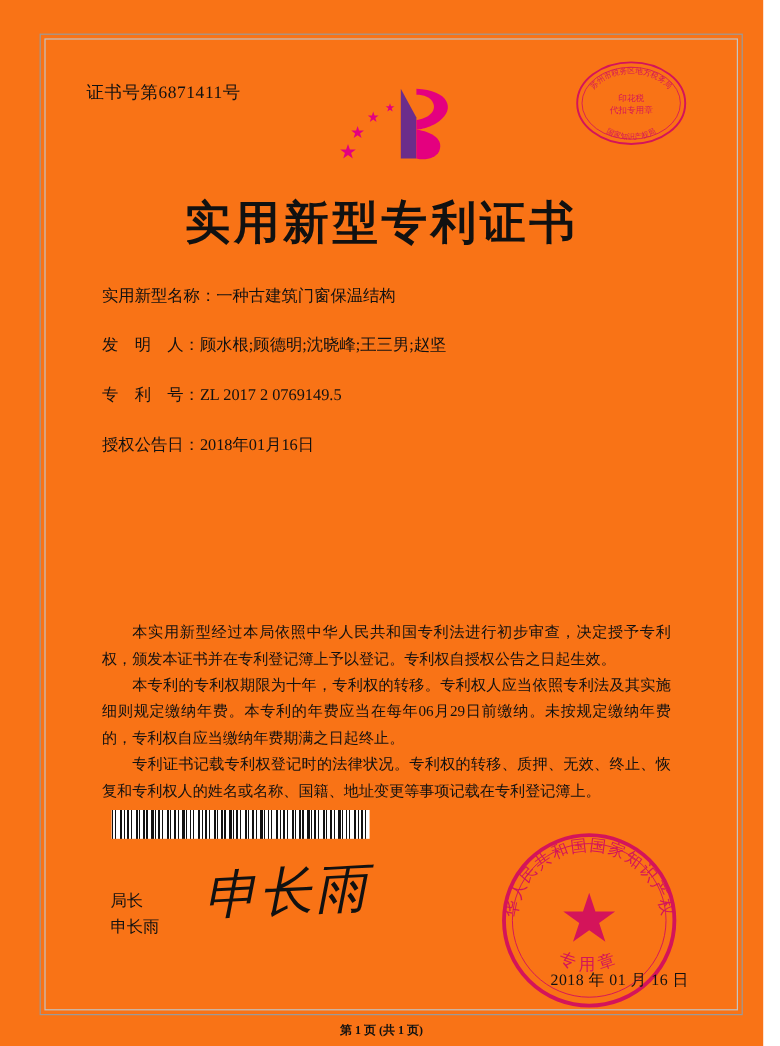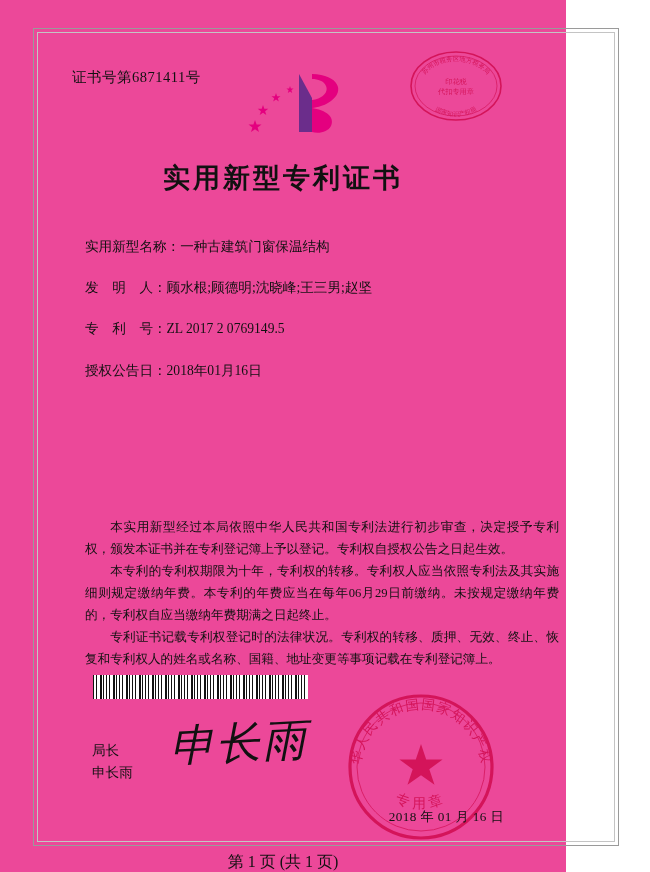--- a/index.html
+++ b/index.html
@@ -11,23 +11,23 @@
     width: 650px;
     height: 872px;
     font-family: "Liberation Serif", "DejaVu Serif", serif;
     color: #1a1a1a;
     position: relative;
     overflow: hidden;
   }
   .page {
     position: absolute;
     left: 0; top: 0;
-    width: 566px;
+    width: 636px;
     height: 872px;
-    background: #ec4899;
+    background: #f97316;
   }
   .border-outer {
     position: absolute;
     left: 33px; top: 28px;
     width: 584px;
     height: 816px;
     border: 1px solid #9a9a9a;
   }
   .border-inner {
     position: absolute;
@@ -65,21 +65,21 @@
     width: 140px;
     height: 78px;
   }
 
   
   .main-title {
     position: absolute;
     left: 0; right: 0;
     top: 160px;
     text-align: center;
-    font-size: 27px;
+    font-size: 38px;
     font-weight: bold;
     letter-spacing: 3px;
     font-family: "Liberation Serif", "DejaVu Serif", serif;
     color: #111;
   }
 
   
   .fields {
     position: absolute;
     left: 85px;
@@ -170,22 +170,23 @@
     color: #111;
     letter-spacing: 0.4px;
   }
 
   
   .footer {
     position: absolute;
     left: 0; right: 0;
     top: 852px;
     text-align: center;
-    font-size: 16px;
-    color: #111;
+    font-size: 10px;
+    color: #111;
+    font-weight: bold;
   }
 </style>
 </head>
 <body>
 
 <div class="page">
 
   <div class="border-outer"></div>
   <div class="border-inner"></div>
 

